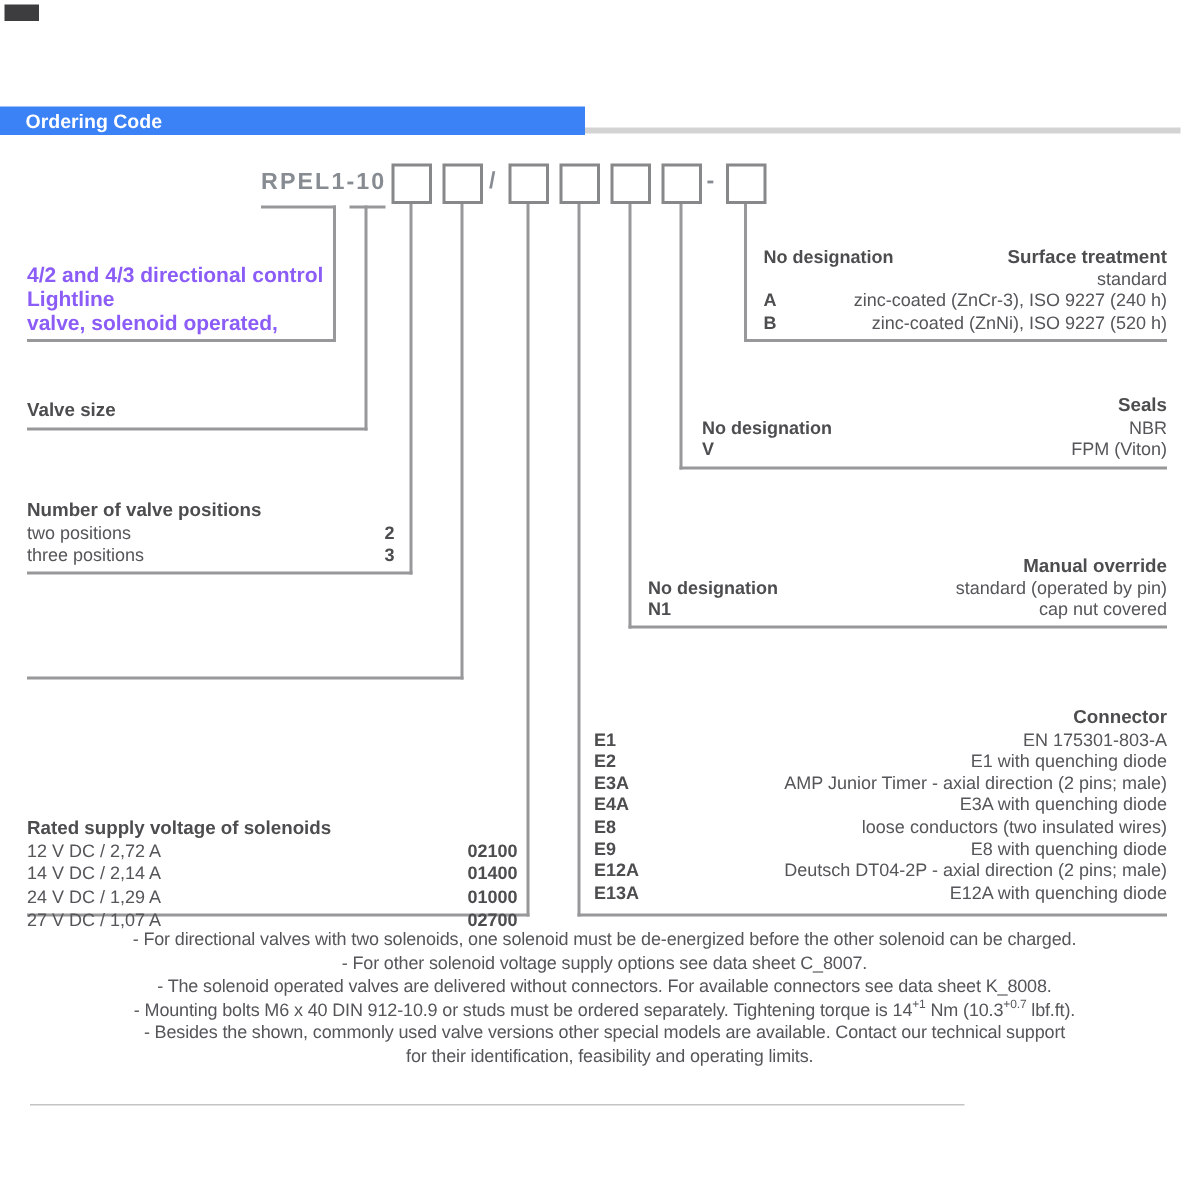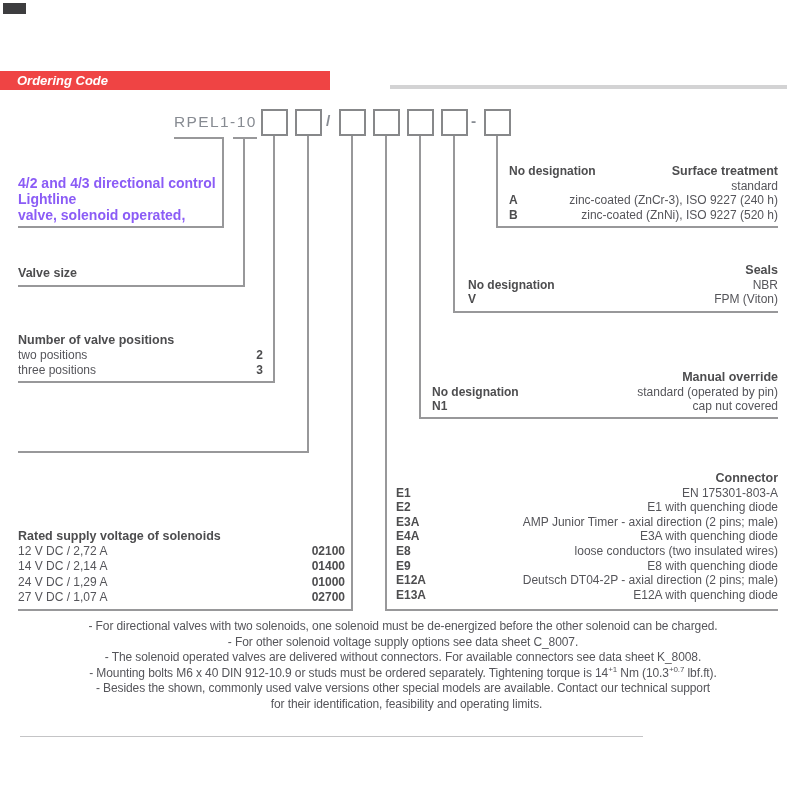--- a/index.html
+++ b/index.html
@@ -1,22 +1,22 @@
 <!DOCTYPE html>
 <html><head>
 <meta charset="utf-8">
 <style>
   html,body{margin:0;padding:0;background:#fff;}
   .page{position:relative;width:800px;height:800px;background:#fff;overflow:hidden;
         font-family:"Liberation Sans",sans-serif;color:#55555A;}
   .corner-mark{position:absolute;left:3px;top:3px;width:23px;height:11px;background:#3D3D3F;}
-  .header-bar{position:absolute;left:0;top:71px;width:330px;height:19px;background:#ef4444;font-style:italic;}
+  .header-bar{position:absolute;left:0;top:71px;width:390px;height:19px;background:#3b82f6;}
   .header-bar span{display:block;line-height:19px;padding-left:17px;font-size:13px;font-weight:bold;color:#FFFFFF;}
   .header-shadow{position:absolute;left:390px;top:85px;width:397px;height:4px;background:#D3D3D4;}
-  .model{position:absolute;left:174px;top:113px;font-size:15.5px;font-weight:normal;color:#878B92;letter-spacing:1.4px;line-height:17px;}
+  .model{position:absolute;left:174px;top:113px;font-size:15.5px;font-weight:bold;color:#878B92;letter-spacing:1.4px;line-height:17px;}
   .sep{position:absolute;top:112px;font-size:15.5px;font-weight:bold;color:#878B92;line-height:17px;}
   .cbox{position:absolute;top:109px;width:27px;height:27px;border:2px solid #87888A;box-sizing:border-box;background:#fff;}
   .hline{position:absolute;height:2px;background:#98989A;}
   .vline{position:absolute;width:2px;background:#98989A;}
   .sec{position:absolute;font-size:12px;color:#55555A;}
   .sec .row{display:flex;justify-content:space-between;}
   .b{font-weight:bold;color:#4D4D4F;}
   .title-r{text-align:right;}
   .lh146 .row,.lh146 div{line-height:14.6px;}
   .lh15 .row,.lh15 div{line-height:15px;}
@@ -91,21 +91,21 @@
       <span>two positions</span>
       <span class="b">2</span>
     </div>
     <div class="row">
       <span>three positions</span>
       <span class="b">3</span>
     </div>
   </div>
 
 
-  <div class="sec lh152" style="left:18px;top:529px;width:327px">
+  <div class="sec lh152" style="left:18px;top:545px;width:327px">
     <div class="b t">Rated supply voltage of solenoids</div>
     <div class="row">
       <span>12 V DC / 2,72 A</span>
       <span class="b">02100</span>
     </div>
     <div class="row">
       <span>14 V DC / 2,14 A</span>
       <span class="b">01400</span>
     </div>
     <div class="row">

